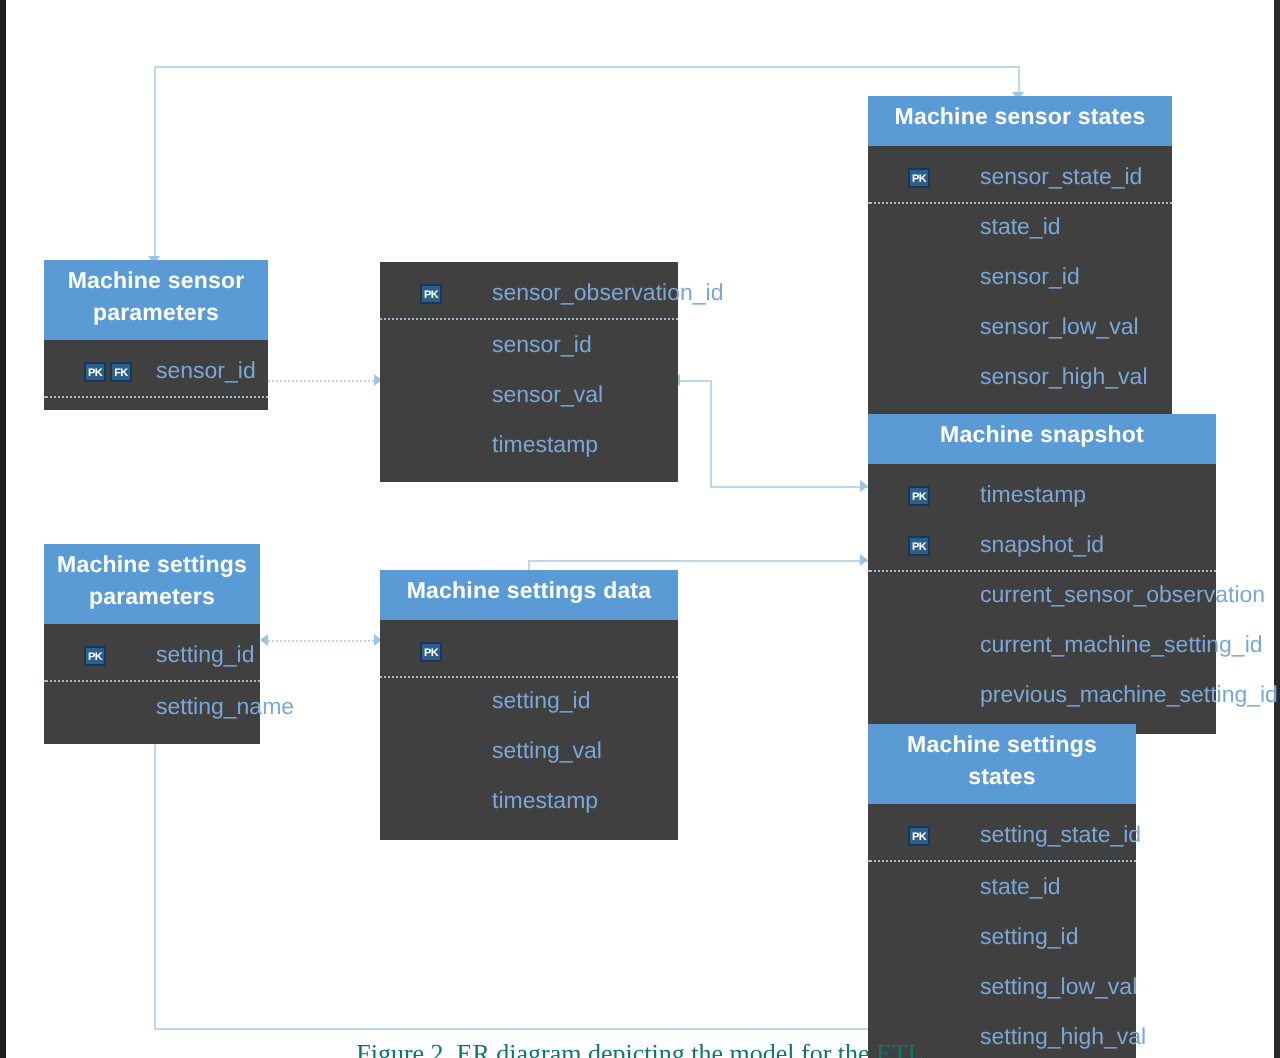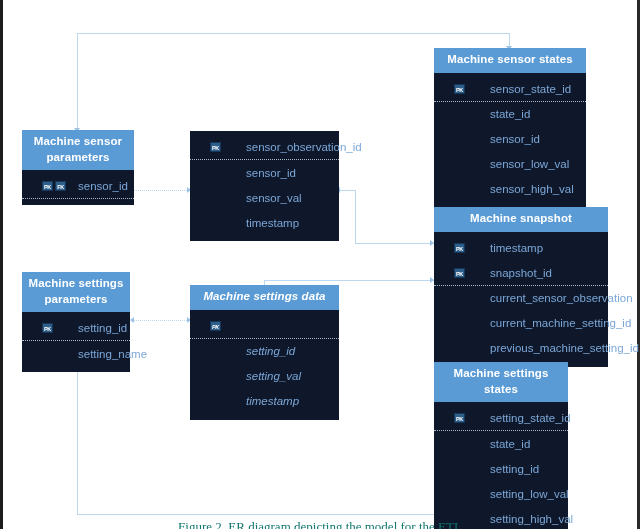--- a/index.html
+++ b/index.html
@@ -13,21 +13,21 @@
   #canvas {
     position: relative;
     width: 640px;
     height: 529px;
     background: #ffffff;
     overflow: hidden;
   }
   
   .entity {
     position: absolute;
-    background: #0f172a;
+    background: #404040;
     box-sizing: border-box;
   }
   .entity-header {
     background: #5b9bd5;
     color: #ffffff;
     font-weight: bold;
     font-size: 11.5px;
     text-align: center;
     line-height: 1.35;
     padding: 4px 2px 5px 2px;
@@ -277,21 +277,21 @@
         </span>
         <span class="field-name">setting_id</span>
       </div>
       <div class="field">
         <span class="field-keys"></span>
         <span class="field-name">setting_name</span>
       </div>
     </div>
   </div>
 
-  <div class="entity" style="left:190px; top:285px; width:149px;font-style:italic;">
+  <div class="entity" style="left:190px; top:285px; width:149px;">
     <div class="entity-header">Machine settings data</div>
     <div class="entity-body">
       <div class="field sep">
         <span class="field-keys">
           <span class="keybadge">PK</span>
         </span>
       </div>
       <div class="field">
         <span class="field-keys"></span>
         <span class="field-name">setting_id</span>

